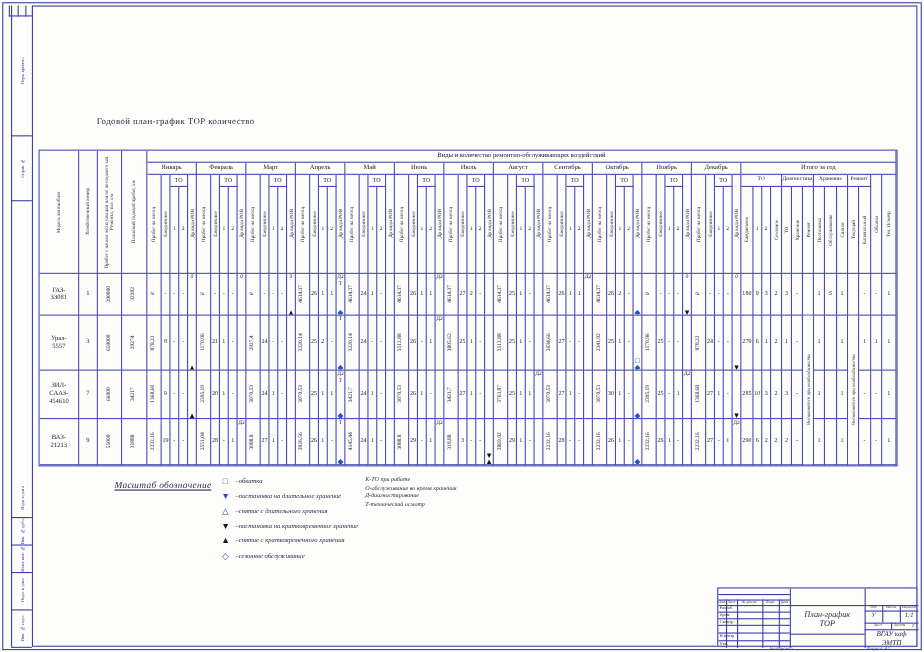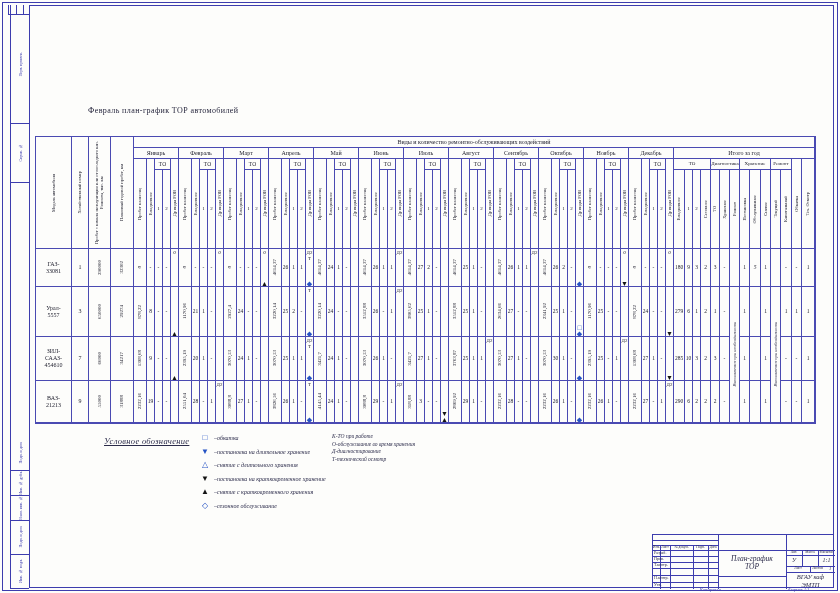--- a/index.html
+++ b/index.html
@@ -71,21 +71,21 @@
       <div class="strip-line" style="left: 10px; top: 554px; width: 19px; height: 1px;"></div>
       <div class="strip-label" style="left: 11px; top: 520px; width: 18px; height: 34px;">
         <span>Подп. и дата</span>
       </div>
       <div class="strip-line" style="left: 10px; top: 588px; width: 19px; height: 1px;"></div>
       <div class="strip-label" style="left: 11px; top: 554px; width: 18px; height: 34px;">
         <span>Инв. № подл.</span>
       </div>
     </div>
 
-  <div id="doc-title">Февраль план-график ТОР автомобилей</div>
+  <div id="doc-title">Годовой план-график ТОР количество</div>
 
   <div id="tor-table">
       <div class="cell rot" style="left: 0px; top: 0px; width: 36px; height: 112px; font-size: 4.5px;">
         <span>Модель автомобиля</span>
       </div>
       <div class="cell rot" style="left: 36px; top: 0px; width: 17px; height: 112px; font-size: 4.5px;">
         <span>Хозяйственный номер</span>
       </div>
       <div class="cell rot" style="left: 53px; top: 0px; width: 22px; height: 112px; font-size: 4.5px;">
         <span>Пробег с начала эксплуатации или от последнего кап. Ремонта, тыс. км</span>
@@ -1322,21 +1322,21 @@
       </div>
       <div class="note-overlay" style="left: 694px; top: 150px; width: 9px; height: 135px;">
         <span>Выполняется при необходимости</span>
       </div>
       <div class="note-overlay" style="left: 735px; top: 150px; width: 9px; height: 135px;">
         <span>Выполняется при необходимости</span>
       </div>
     </div>
 
   <div id="legend">
-    <div id="legend-heading">Условное обозначение</div>
+    <div id="legend-heading">Масштаб обозначение</div>
   <div class="leg-item" style="top: 434px;">
         <span class="leg-sym blue">□</span>
         <span class="leg-label">–обкатка</span>
       </div>
       <div class="leg-item" style="top: 447.5px;">
         <span class="leg-sym blue">▼</span>
         <span class="leg-label">–постановка на длительное хранение</span>
       </div>
       <div class="leg-item" style="top: 461px;">
         <span class="leg-sym blue">△</span>

